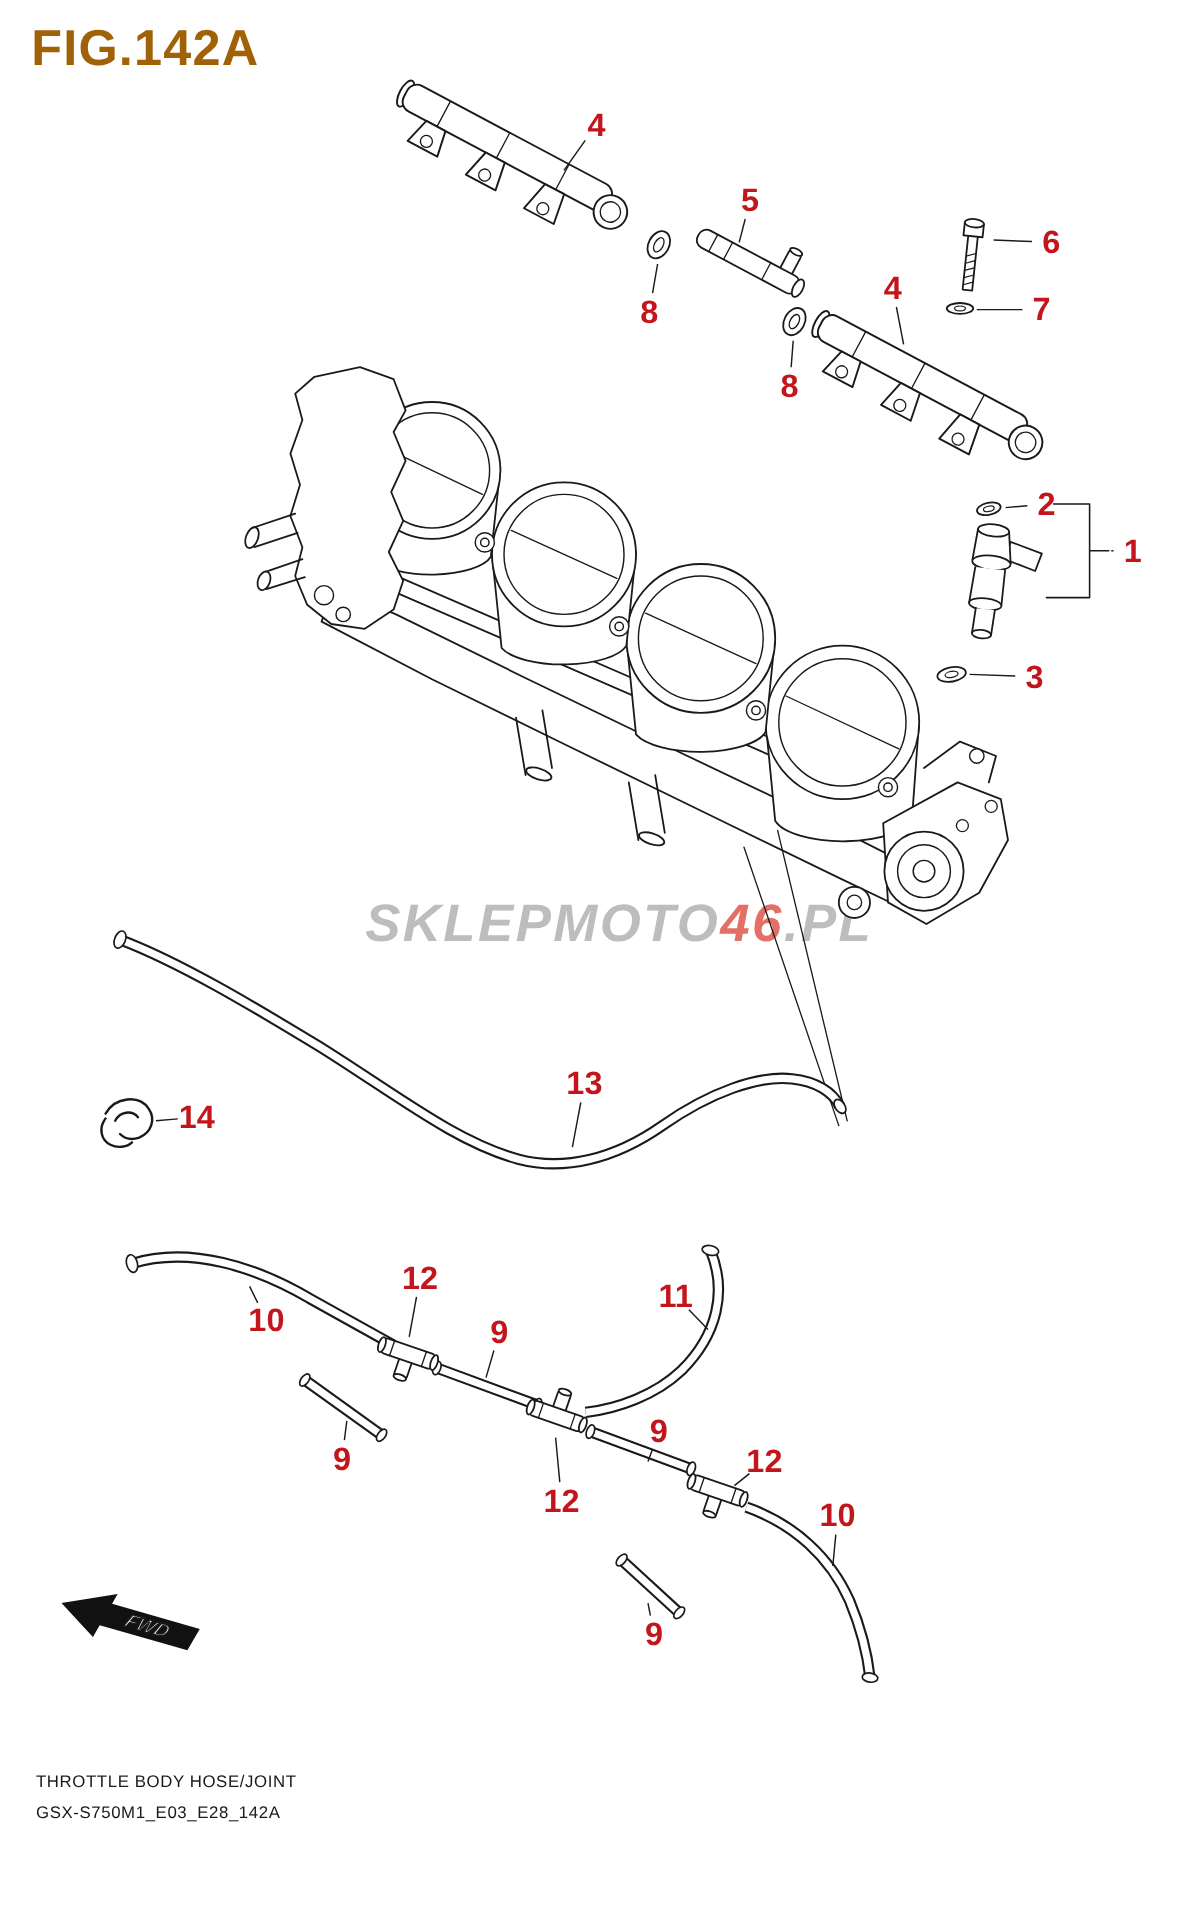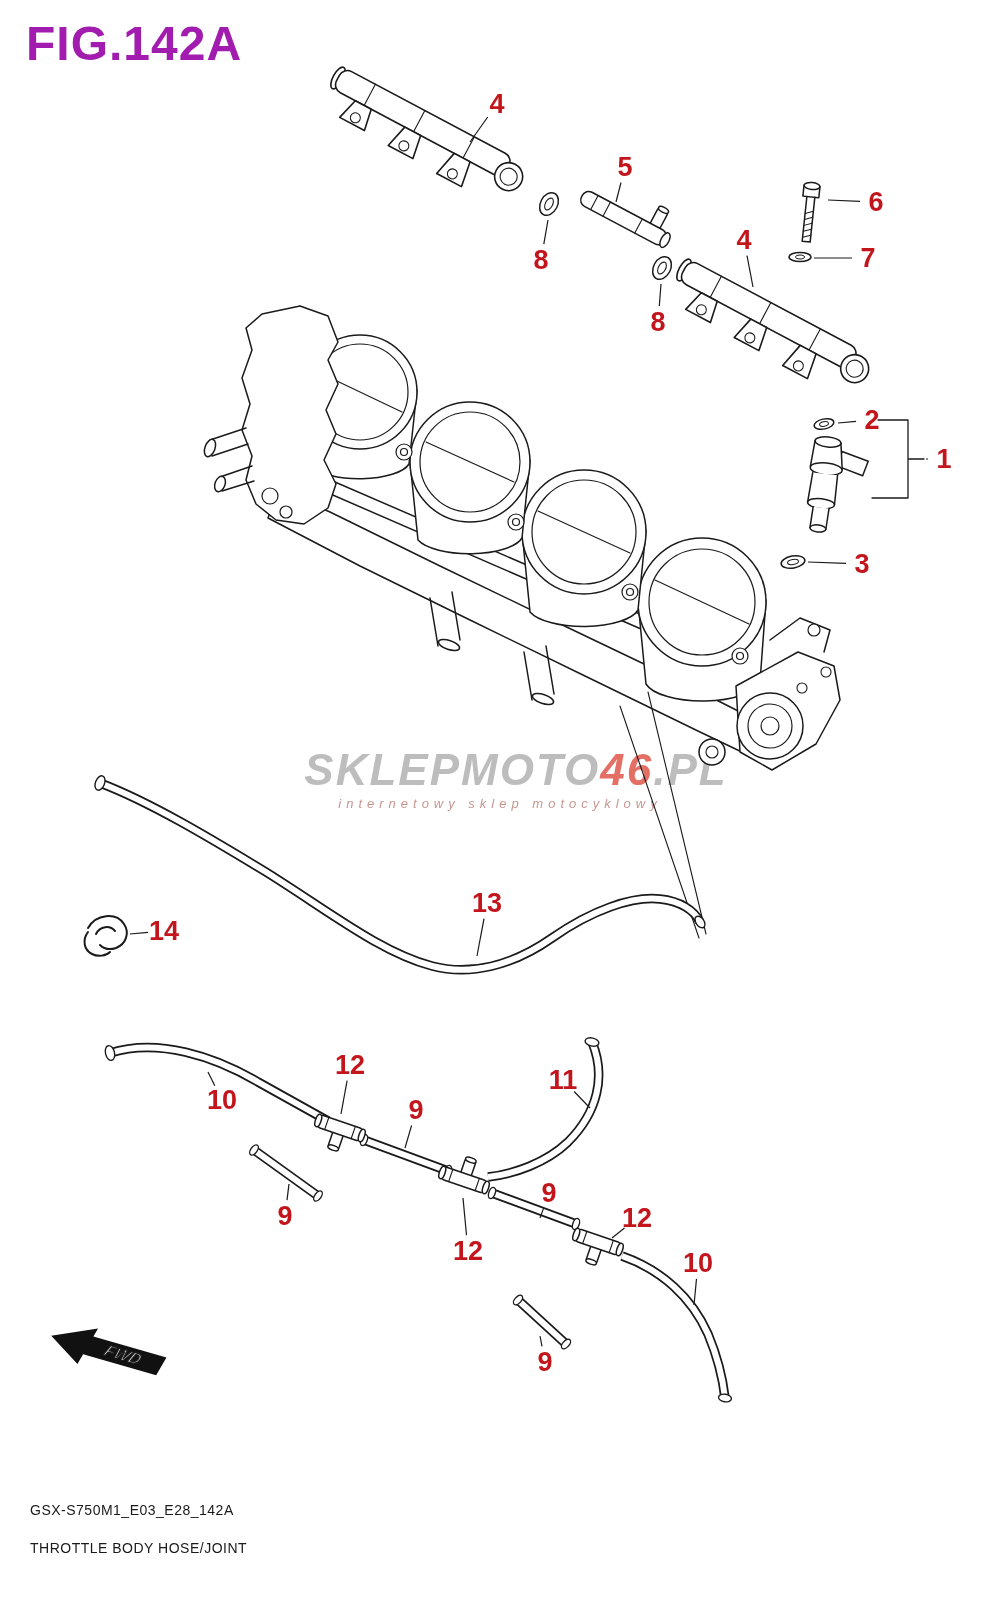--- a/index.html
+++ b/index.html
@@ -3,47 +3,46 @@
 <meta charset="utf-8">
 <style>
   html,body{margin:0;padding:0}
   body{
     width:1000px;height:1600px;position:relative;overflow:hidden;
     background:#ffffff;font-family:"Liberation Sans",sans-serif;
   }
   #diagram{position:absolute;left:0;top:0;z-index:2}
   .fig-title{
     position:absolute;left:26px;top:16px;z-index:3;
-    font-size:48px;font-weight:800;letter-spacing:1px;color:#a21caf;
+    font-size:42px;font-weight:800;letter-spacing:1px;color:#a16207;
   }
   .watermark{
     position:absolute;left:0;top:748px;width:1000px;text-align:center;
     z-index:1;opacity:.85;user-select:none;
   }
   .wm-main{font-size:44px;font-weight:800;font-style:italic;letter-spacing:2px;color:#b2b2b2;line-height:1}
   .wm-accent{color:#e0564a}
   .wm-tagline{margin-top:4px;font-size:13px;font-style:italic;letter-spacing:5px;color:#bd837c}
   .footer{position:absolute;left:30px;z-index:3;color:#1a1a1a;font-size:14px;letter-spacing:.5px}
   .footer.code{top:1502px}
-  .footer.caption{top:1540px}
+  .footer.caption{top:1476px}
   .callout-num{
     font-family:"Liberation Sans",sans-serif;font-size:27px;font-weight:600;
     text-anchor:middle;
   }
   .tube-o{fill:none;stroke:#1a1a1a;stroke-width:9.5;stroke-linecap:butt}
   .tube-i{fill:none;stroke:#ffffff;stroke-width:6;stroke-linecap:butt}
   .tube-end{fill:#ffffff;stroke:#1a1a1a;stroke-width:1.4}
   .fwd-text{fill:#ffffff;font-family:"Liberation Sans",sans-serif;font-style:italic;font-weight:700;font-size:16px;text-anchor:middle}
 </style>
 </head>
 <body>
 
 <div class="watermark">
   <div class="wm-main"><span style="color: rgb(178, 178, 178); margin-left: 32px;">SKLEPMOTO</span><span class="wm-accent" style="color: rgb(224, 86, 74);">46</span><span style="color: rgb(178, 178, 178);">.PL</span></div>
-  <div class="wm-tagline" style="color: rgb(189, 131, 124);">internetowy sklep motocyklowy</div>
 </div>
 
 <svg id="diagram" width="1000" height="1600" viewBox="0 0 1000 1600" xmlns="http://www.w3.org/2000/svg">
   <defs>
     <g id="rail" fill="#fff" stroke="#1a1a1a" stroke-width="1.6">
       <ellipse cx="0" cy="0" rx="5" ry="12"></ellipse>
       <rect x="0" y="-12" width="192" height="24" rx="9"></rect>
       <line x1="36" y1="-12" x2="36" y2="12" stroke-width="1.1"></line>
       <line x1="92" y1="-12" x2="92" y2="12" stroke-width="1.1"></line>
       <line x1="148" y1="-12" x2="148" y2="12" stroke-width="1.1"></line>

